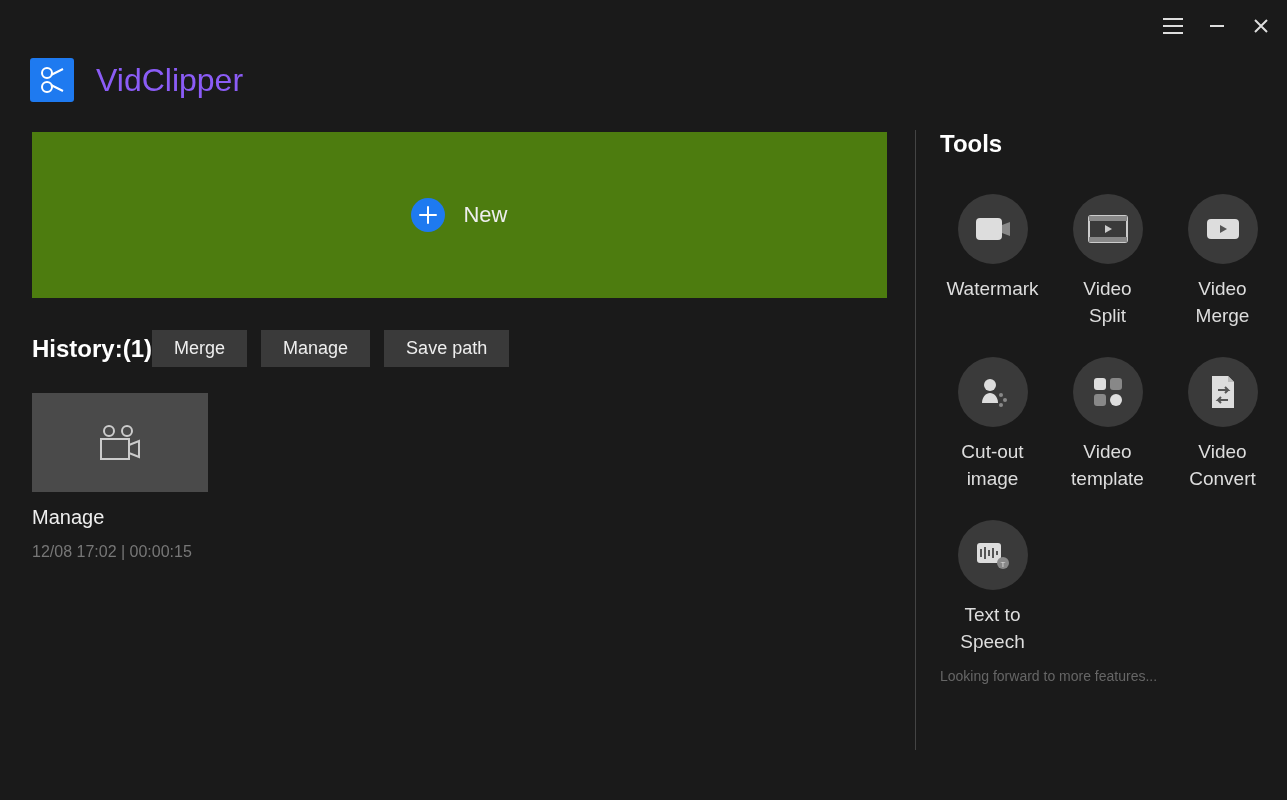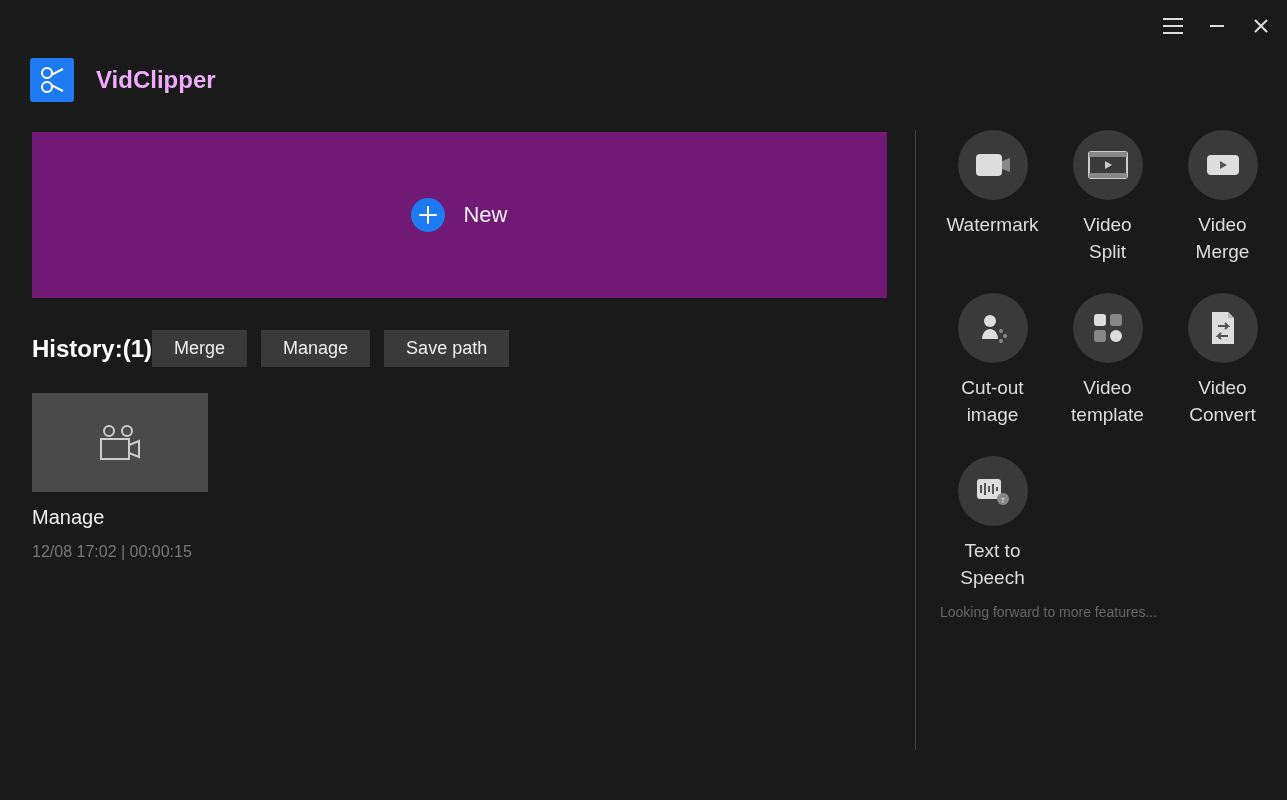--- a/index.html
+++ b/index.html
@@ -40,34 +40,34 @@
   .logo {
     width: 44px;
     height: 44px;
     background: #1e7af0;
     border-radius: 3px;
     display: flex;
     align-items: center;
     justify-content: center;
   }
   .app-title {
-    font-size: 24px;
-    font-weight: 700;
-    color: #f0abfc;
+    font-size: 32px;
+    font-weight: 400;
+    color: #8b5cf6;
   }
   .main {
     position: absolute;
     top: 132px;
     left: 32px;
     width: 855px;
   }
   .new-panel {
     width: 100%;
     height: 166px;
-    background: #701a75;
+    background: #4d7c0f;
     display: flex;
     align-items: center;
     justify-content: center;
     gap: 18px;
     cursor: pointer;
   }
   .plus-circle {
     width: 34px;
     height: 34px;
     border-radius: 50%;
@@ -242,20 +242,21 @@
           <path d="M32 22 L42 18 L42 34 L32 30 Z" fill="none" stroke="#ccc" stroke-width="2"></path>
         </svg>
       </div>
       <div class="item-name">Manage</div>
       <div class="item-meta">12/08 17:02 | 00:00:15</div>
     </div>
   </div>
 </div>
 
 <div class="sidebar">
+  <div class="tools-title">Tools</div>
   <div class="tools-grid">
 
     <div class="tool">
       <div class="tool-icon">
         <svg width="38" height="26" viewBox="0 0 38 26">
             <rect x="2" y="2" width="26" height="22" rx="4" fill="#ddd"></rect>
             <path d="M28 9 L36 6 V20 L28 17Z" fill="#888"></path>
           </svg>
       </div>
       <div class="tool-label">Watermark</div>

